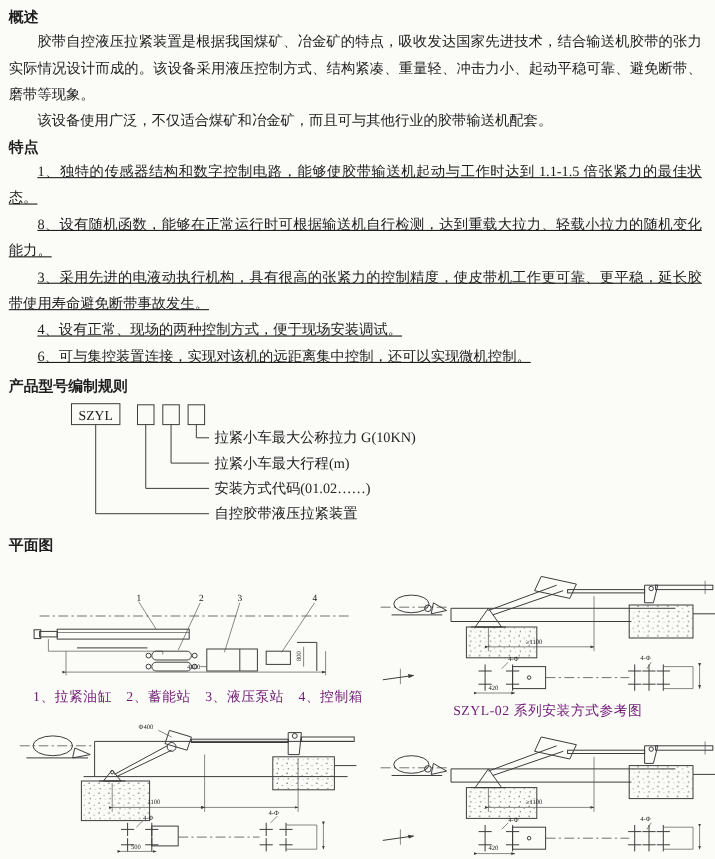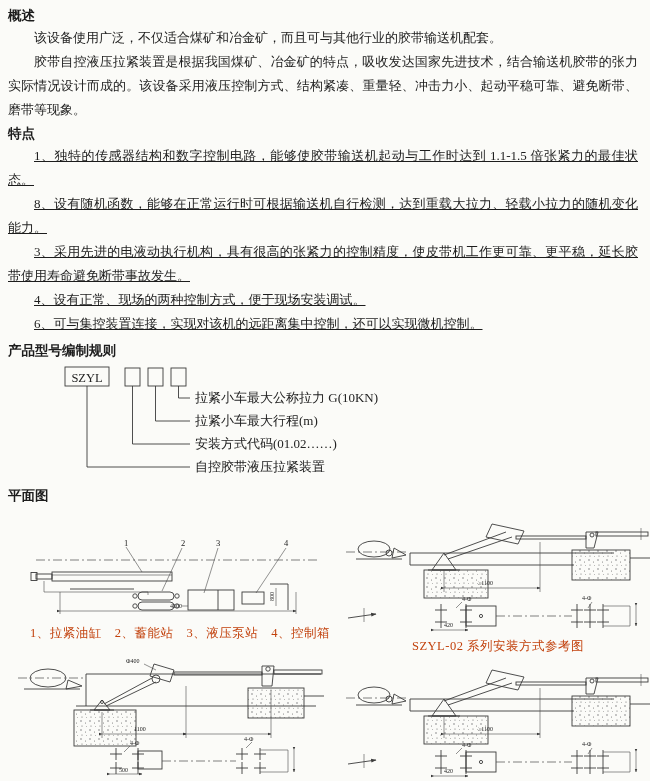--- a/index.html
+++ b/index.html
@@ -14,38 +14,38 @@
     font-family:Liberation Serif, serif;
     font-weight:bold;font-size:13.5px;line-height:20px;margin:0;
   }
   p.body{margin:0;line-height:24px;text-indent:2em;text-align:justify;}
   p.feat{margin:0;line-height:24px;text-indent:2em;text-align:justify;text-decoration:underline;}
   .model-wrap{margin:4px 0 0 49px;height:118px;}
   .figs{position:relative;height:312px;}
   .fig-svg{position:absolute;}
   .fig-cap{
     position:absolute;text-align:center;
-    font-size:12.5px;line-height:14px;color:#c2410c;
+    font-size:12.5px;line-height:14px;color:#701a75;
     letter-spacing:0.5px;white-space:nowrap;
   }
   svg .ln{stroke:#3b3b3b;stroke-width:0.9;fill:none;}
   svg .thin{stroke:#4a4a4a;stroke-width:0.6;fill:none;}
   svg .cl{stroke:#4a4a4a;stroke-width:0.7;fill:none;stroke-dasharray:9 3 2 3;}
   svg text{fill:#222;font-family:"Liberation Serif","DejaVu Serif",serif;}
   svg .dimtx{font-size:6px;}
   svg .callout{font-size:8.5px;}
 </style>
 </head>
 <body>
 
 <div class="page">
 
   <h3 class="sec-head">概述</h3>
+  <p class="body">胶带自控液压拉紧装置是根据我国煤矿、冶金矿的特点，吸收发达国家先进技术，结合输送机胶带的张力实际情况设计而成的。该设备采用液压控制方式、结构紧凑、重量轻、冲击力小、起动平稳可靠、避免断带、磨带等现象。</p>
   <p class="body">该设备使用广泛，不仅适合煤矿和冶金矿，而且可与其他行业的胶带输送机配套。</p>
-  <p class="body">胶带自控液压拉紧装置是根据我国煤矿、冶金矿的特点，吸收发达国家先进技术，结合输送机胶带的张力实际情况设计而成的。该设备采用液压控制方式、结构紧凑、重量轻、冲击力小、起动平稳可靠、避免断带、磨带等现象。</p>
 
   <h3 class="sec-head" style="margin-top:2px;">特点</h3>
   <p class="feat">1、独特的传感器结构和数字控制电路，能够使胶带输送机起动与工作时达到 1.1-1.5 倍张紧力的最佳状态。</p>
   <p class="feat">8、设有随机函数，能够在正常运行时可根据输送机自行检测，达到重载大拉力、轻载小拉力的随机变化能力。</p>
   <p class="feat">3、采用先进的电液动执行机构，具有很高的张紧力的控制精度，使皮带机工作更可靠、更平稳，延长胶带使用寿命避免断带事故发生。</p>
   <p class="feat">4、设有正常、现场的两种控制方式，便于现场安装调试。</p>
   <p class="feat">6、可与集控装置连接，实现对该机的远距离集中控制，还可以实现微机控制。</p>
 
   <h3 class="sec-head" style="margin-top:5px;">产品型号编制规则</h3>
 

